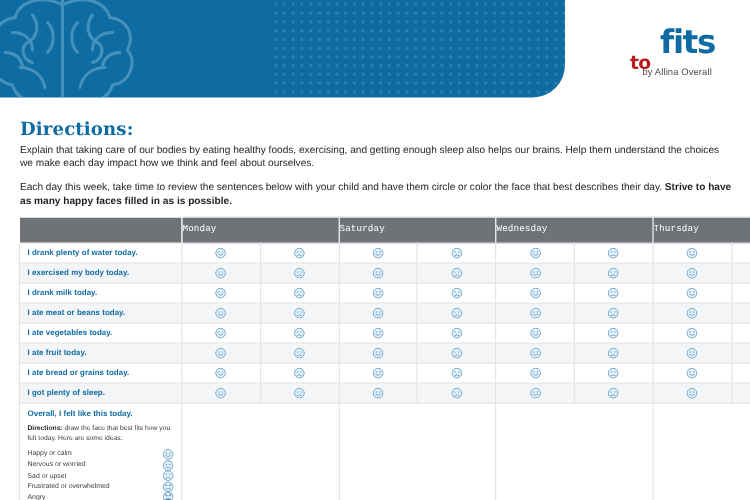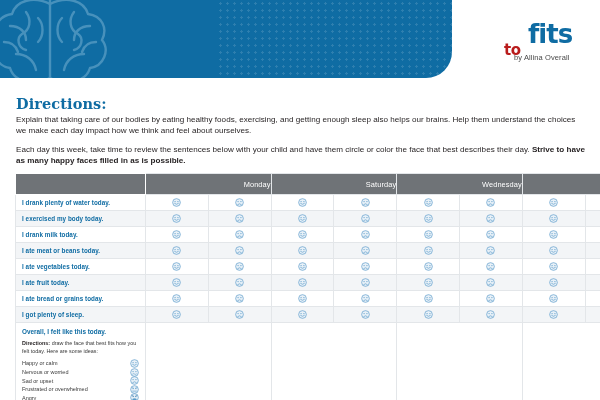--- a/index.html
+++ b/index.html
@@ -71,22 +71,22 @@
 
   
   .tbl{
     position:absolute;left:15px;top:173px;width:570px;
     border-collapse:collapse;table-layout:fixed;
     font-size:6.2px;
   }
   .tbl td,.tbl th{border:1px solid #e3e6e9;padding:0;}
   thead th{
     background:#6f7377;color:#ffffff;
-    font-family:Liberation Sans, sans-serif;font-weight:400;font-size:7.4px;
-    height:20px;vertical-align:middle;text-align:right;
+    font-family:Liberation Mono, monospace;font-weight:400;font-size:7.4px;
+    height:20px;vertical-align:middle;text-align:left;
     border-color:#ffffff;
     letter-spacing:.1px;
   }
   thead th.corner{background:#6f7377;border-color:#ffffff;}
   .c-label{width:130px;}
   .c-day{width:62.8px;}
 
   tbody tr{height:16px;}
   td.label{
     padding:0 0 0 6px;

